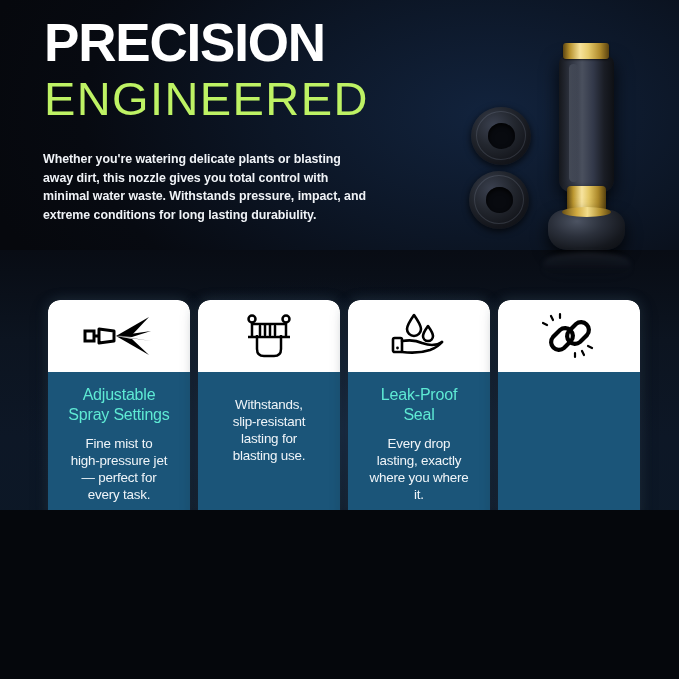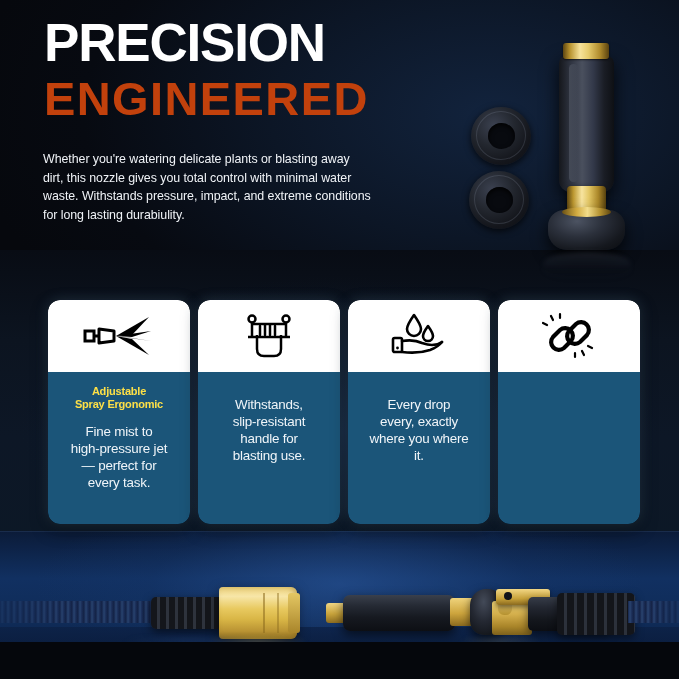--- a/index.html
+++ b/index.html
@@ -5,21 +5,21 @@
   * { margin:0; padding:0; box-sizing:border-box; }
   html,body { width:679px; height:679px; }
   body {
     font-family:"Liberation Sans", sans-serif;
     background:#05070c;
     overflow:hidden;
     position:relative;
   }
 
   
-  #poster { position:absolute; inset:0; width:679px; height:642px; overflow:hidden; }
+  #poster { position:absolute; inset:0; width:679px; height:510px; overflow:hidden; }
 
   .bg-base {
     position:absolute; inset:0;
     background:#070a10;
   }
   .bg-top-glow {
     position:absolute; left:0; top:0; width:679px; height:300px;
     background:radial-gradient(ellipse 520px 300px at 72% 38%, #12233d 0%, #0c1626 42%, #070a11 78%, #06080d 100%);
   }
   .bg-mid {
@@ -47,29 +47,29 @@
     background:rgba(120,160,210,.13);
   }
 
   
   .headline { position:absolute; left:44px; top:16px; }
   .h-bold {
     font-size:53px; font-weight:bold; color:#ffffff;
     letter-spacing:-1.2px; line-height:1.0; white-space:nowrap;
   }
   .h-light {
-    font-size:47px; font-weight:700; color:#c2410c;
+    font-size:47px; font-weight:400; color:#bef264;
     letter-spacing:1.4px; line-height:1.12; white-space:nowrap;
     margin-top:4px;
   }
 
   
   .bodycopy {
     position:absolute; left:43px; top:150px; width:330px;
-    font-size:12.4px; font-weight:normal; color:#f0f3f7;
+    font-size:12.4px; font-weight:bold; color:#f0f3f7;
     line-height:1.50; letter-spacing:-0.05px;
   }
 
   
   .hero { position:absolute; left:455px; top:14px; width:224px; height:266px; }
 
   .ring { position:absolute; width:60px; height:58px; border-radius:50%;
     background:radial-gradient(circle at 38% 32%, #3b4150 0%, #23272f 38%, #14161c 68%, #0b0d12 100%);
     box-shadow:0 2px 7px rgba(0,0,0,.75);
   }
@@ -141,21 +141,21 @@
     border-radius:12px 12px 0 0;
   }
   .card-body {
     flex:1; background:#1b5579;
     border-radius:0 0 12px 12px;
     padding:13px 8px 10px;
     text-align:center;
     display:flex; flex-direction:column; align-items:center;
   }
   .card-title {
-    font-size:11px; font-weight:bold; color:#fde047;
+    font-size:16px; font-weight:normal; color:#5eead4;
     line-height:1.22; letter-spacing:-0.2px;
   }
   .card-desc {
     margin-top:11px;
     font-size:13.4px; font-weight:normal; color:#f0f5f9;
     line-height:1.27; letter-spacing:-0.2px;text-align:center;
   }
   .icon-svg { display:block; }
 
   
@@ -301,21 +301,21 @@
           <path d="M16 15 L31 17 L31 27 L16 29 Z" fill="none" stroke="#000" stroke-width="3" stroke-linejoin="round"></path>
           <path d="M33 22 L66 3 L49 21 Z" fill="#000"></path>
           <path d="M33 22 L68 17 L49 23 Z" fill="#000"></path>
           <path d="M33 22 L68 27 L49 24 Z" fill="#000"></path>
           <path d="M33 22 L66 41 L49 25 Z" fill="#000"></path>
         </svg>
       </div>
       <div class="card-body">
         <div class="card-title">
           <div>Adjustable</div>
-          <div>Spray Ergonomic</div>
+          <div>Spray Settings</div>
         </div>
         <div class="card-desc">
           <div>Fine mist to</div>
           <div>high-pressure jet</div>
           <div>— perfect for</div>
           <div>every task.</div>
         </div>
       </div>
     </div>
 
@@ -329,41 +329,45 @@
           <line x1="9" y1="11" x2="43" y2="11" stroke="#000" stroke-width="2.5"></line>
           <line x1="5" y1="24" x2="47" y2="24" stroke="#000" stroke-width="2.5"></line>
           <path d="M17 22 L17 13 M22 22 L22 12 M27 22 L27 12 M32 22 L32 13" stroke="#000" stroke-width="2.5" stroke-linecap="round"></path>
           <path d="M14 22 L14 36 Q14 43 21 43 L31 43 Q38 43 38 36 L38 22" fill="none" stroke="#000" stroke-width="2.5" stroke-linejoin="round"></path>
         </svg>
       </div>
       <div class="card-body">
         <div class="card-desc">
           <div>Withstands,</div>
           <div>slip-resistant</div>
-          <div>handle for</div>
+          <div>lasting for</div>
           <div>blasting use.</div>
         </div>
       </div>
     </div>
 
     <div class="card">
       <div class="card-top">
         <svg class="icon-svg" width="62" height="48" viewBox="0 0 62 48">
           <path d="M26 3 Q19 13 19 17 a7 7 0 0 0 14 0 Q33 13 26 3 Z" fill="none" stroke="#000" stroke-width="2.6" stroke-linejoin="round"></path>
           <path d="M40 14 Q35 21 35 24 a5 5 0 0 0 10 0 Q45 21 40 14 Z" fill="none" stroke="#000" stroke-width="2.6" stroke-linejoin="round"></path>
           <rect x="5" y="26" width="9" height="14" rx="1.6" fill="none" stroke="#000" stroke-width="2.6"></rect>
           <circle cx="9.5" cy="36" r="1.4" fill="#000"></circle>
           <path d="M14 29 Q26 27 34 31 Q40 33 44 33 Q50 33 54 30" fill="none" stroke="#000" stroke-width="2.6" stroke-linecap="round"></path>
           <path d="M14 40 Q30 42 42 38 Q50 35 54 30" fill="none" stroke="#000" stroke-width="2.6" stroke-linecap="round"></path>
         </svg>
       </div>
       <div class="card-body">
+        <div class="card-title">
+          <div>Leak-Proof</div>
+          <div>Seal</div>
+        </div>
         <div class="card-desc">
           <div>Every drop</div>
-          <div>every, exactly</div>
+          <div>lasting, exactly</div>
           <div>where you where</div>
           <div>it.</div>
         </div>
       </div>
     </div>
 
     <div class="card">
       <div class="card-top">
         <svg class="icon-svg" width="54" height="50" viewBox="0 0 54 50">
           <path d="M21 28 L14 35 a7.8 7.8 0 0 1-11-11 L10 17 a7.8 7.8 0 0 1 11 11" fill="none" stroke="#000" stroke-width="4.2" stroke-linecap="round" transform="translate(8,2)"></path>

